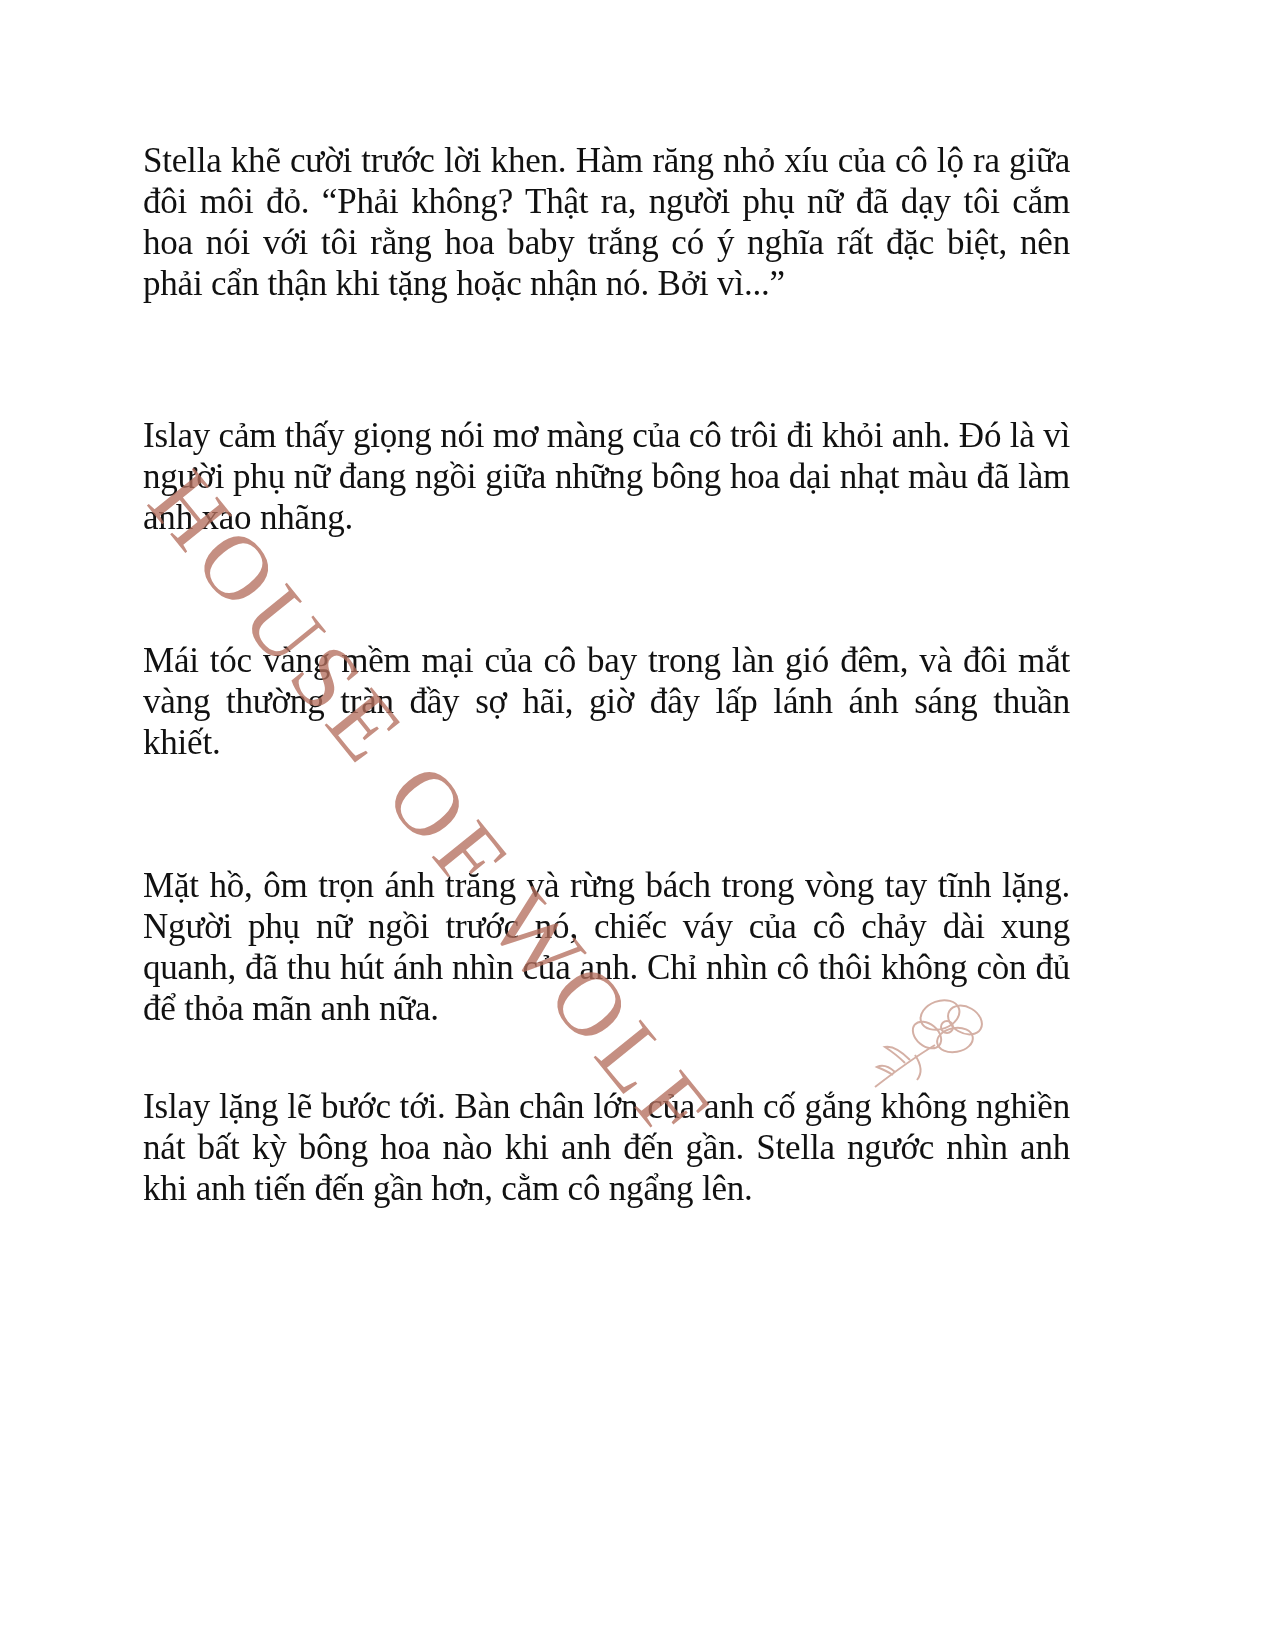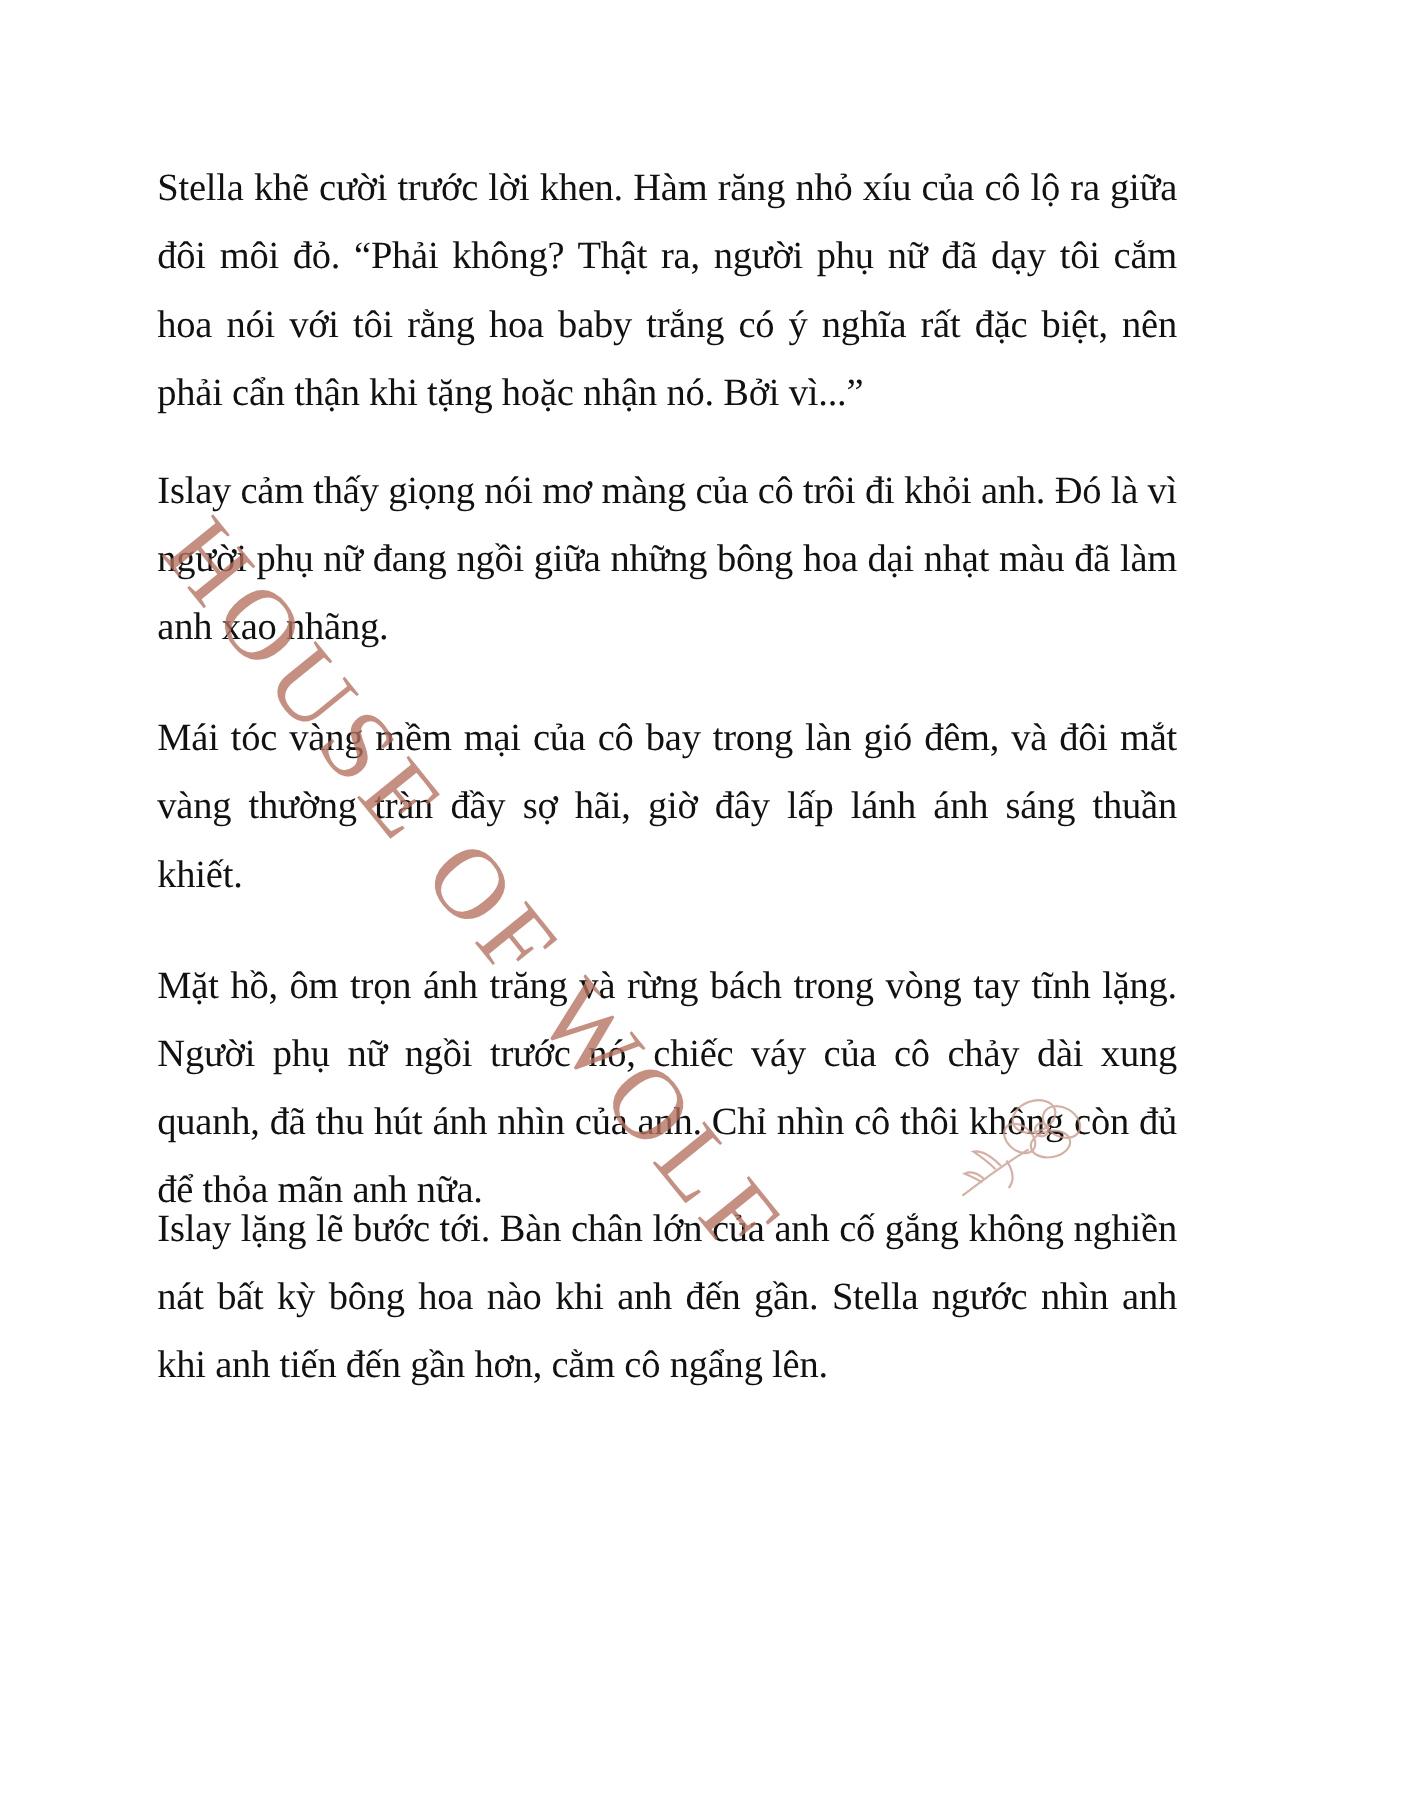--- a/index.html
+++ b/index.html
@@ -4,21 +4,21 @@
 <style>
   html, body { margin: 0; padding: 0; background: #ffffff; }
   body { width: 1275px; height: 1650px; position: relative; overflow: hidden; }
   .page { position: absolute; left: 0; top: 0; width: 1275px; height: 1650px; background: #fff; }
   .para {
     position: absolute;
     left: 143px;
     width: 927px;
     font-family: "Liberation Serif", "DejaVu Serif", serif;
     font-size: 35px;
-    line-height: 62px;
+    line-height: 41px;
     color: #111;
     text-align: justify;
     text-align-last: left;
     margin: 0;
     letter-spacing: -0.2px;
     z-index: 2;
   }
   .watermark {
     position: absolute;
     left: 0; top: 0; width: 1275px; height: 1650px;

